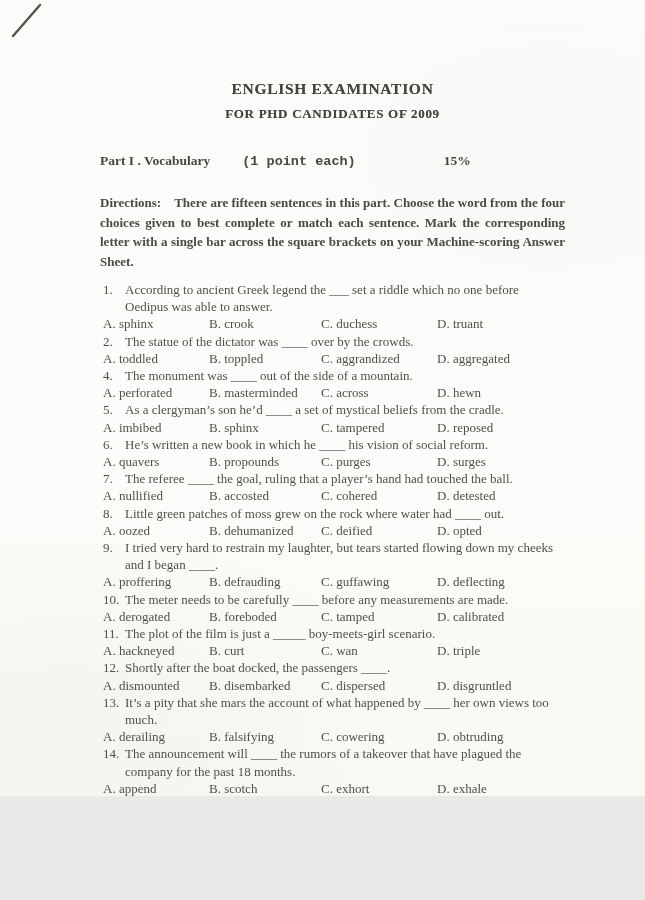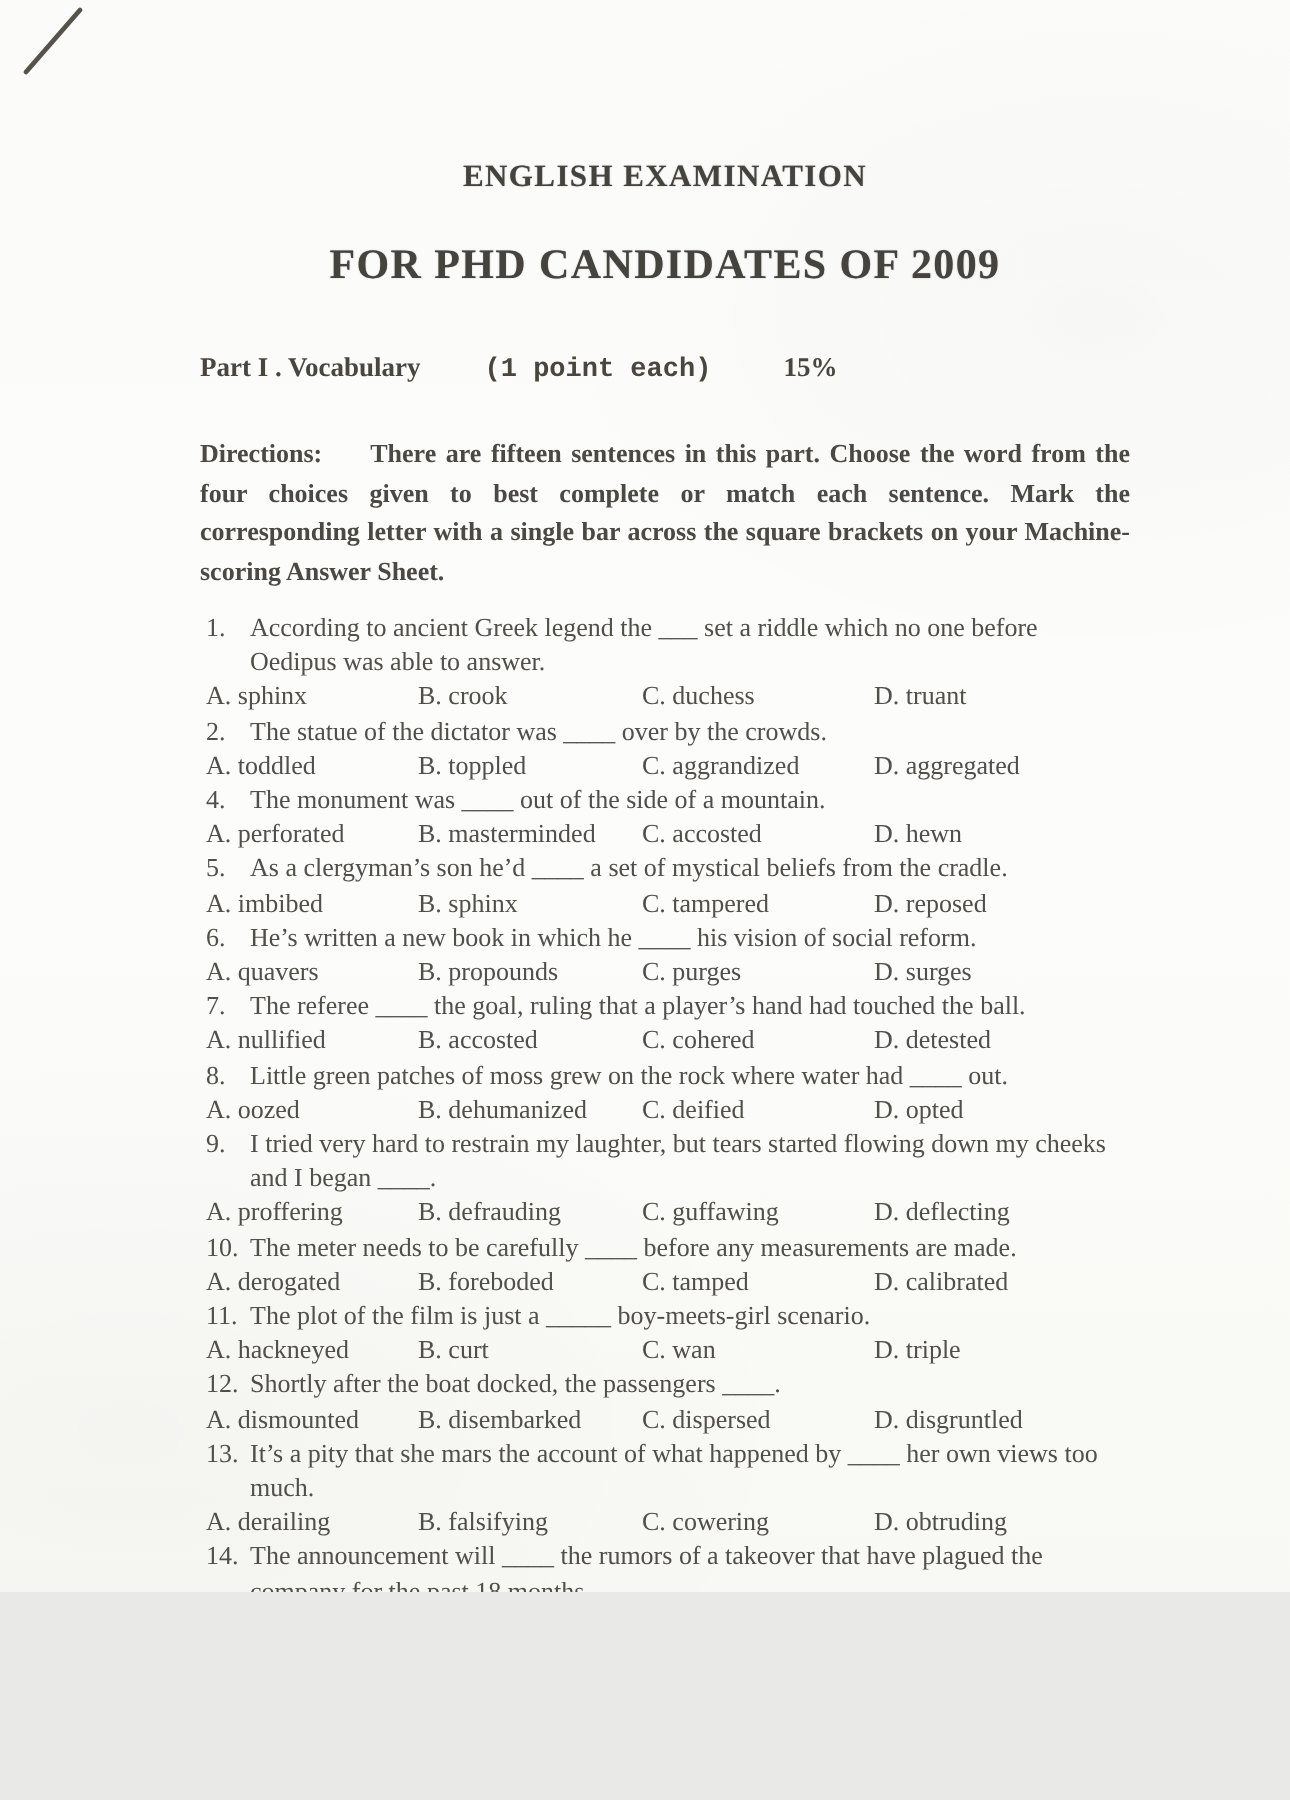--- a/index.html
+++ b/index.html
@@ -32,45 +32,45 @@
   .title {
     margin: 0;
     font-size: 15.5px;
     font-weight: bold;
     text-align: center;
     letter-spacing: 0.7px;
     color: #45433e;
     text-shadow: 0 0 0.6px rgba(70,68,62,0.55);
   }
   .subtitle {
-    margin: 22px 0 0 0;
-    font-size: 21px;
+    margin: 8px 0 0 0;
+    font-size: 13px;
     font-weight: bold;
     text-align: center;
     letter-spacing: 0.7px;
     color: #45433e;
     text-shadow: 0 0 0.6px rgba(70,68,62,0.55);
   }
   .part-line {
     margin-top: 31px;
     font-size: 13.5px;
     font-weight: bold;
     color: #49463f;
   }
   .part-points { margin-left: 32px; font-family: Liberation Mono, monospace; }
-  .part-percent { margin-left: 36px; font-weight: 600; }
+  .part-percent { margin-left: 88px; font-weight: 600; }
   .directions {
     margin: 24px 0 0 0;
     font-size: 13px;
     font-weight: bold;
     line-height: 19.5px;
     text-align: justify;
     color: #4b4943;
   }
-  .dir-label { margin-right: 24px; }
+  .dir-label { margin-right: 13px; }
   .questions {
     margin: 10px 0 0 3px;
     font-size: 13px;
     line-height: 17.2px;
     color: #514f49;
   }
   .q-text {
     margin: 0;
     padding-left: 22px;
     text-indent: -22px;
@@ -135,21 +135,21 @@
             <span class="option">B. toppled</span>
             <span class="option">C. aggrandized</span>
             <span class="option">D. aggregated</span>
           </div>
         </div>
         <div class="question">
           <p class="q-text"><span class="q-num">4.</span><span>The monument was ____ out of the side of a mountain.</span></p>
           <div class="options">
             <span class="option">A. perforated</span>
             <span class="option">B. masterminded</span>
-            <span class="option">C. accosted</span>
+            <span class="option">C. across</span>
             <span class="option">D. hewn</span>
           </div>
         </div>
         <div class="question">
           <p class="q-text"><span class="q-num">5.</span><span>As a clergyman’s son he’d ____ a set of mystical beliefs from the cradle.</span></p>
           <div class="options">
             <span class="option">A. imbibed</span>
             <span class="option">B. sphinx</span>
             <span class="option">C. tampered</span>
             <span class="option">D. reposed</span>

